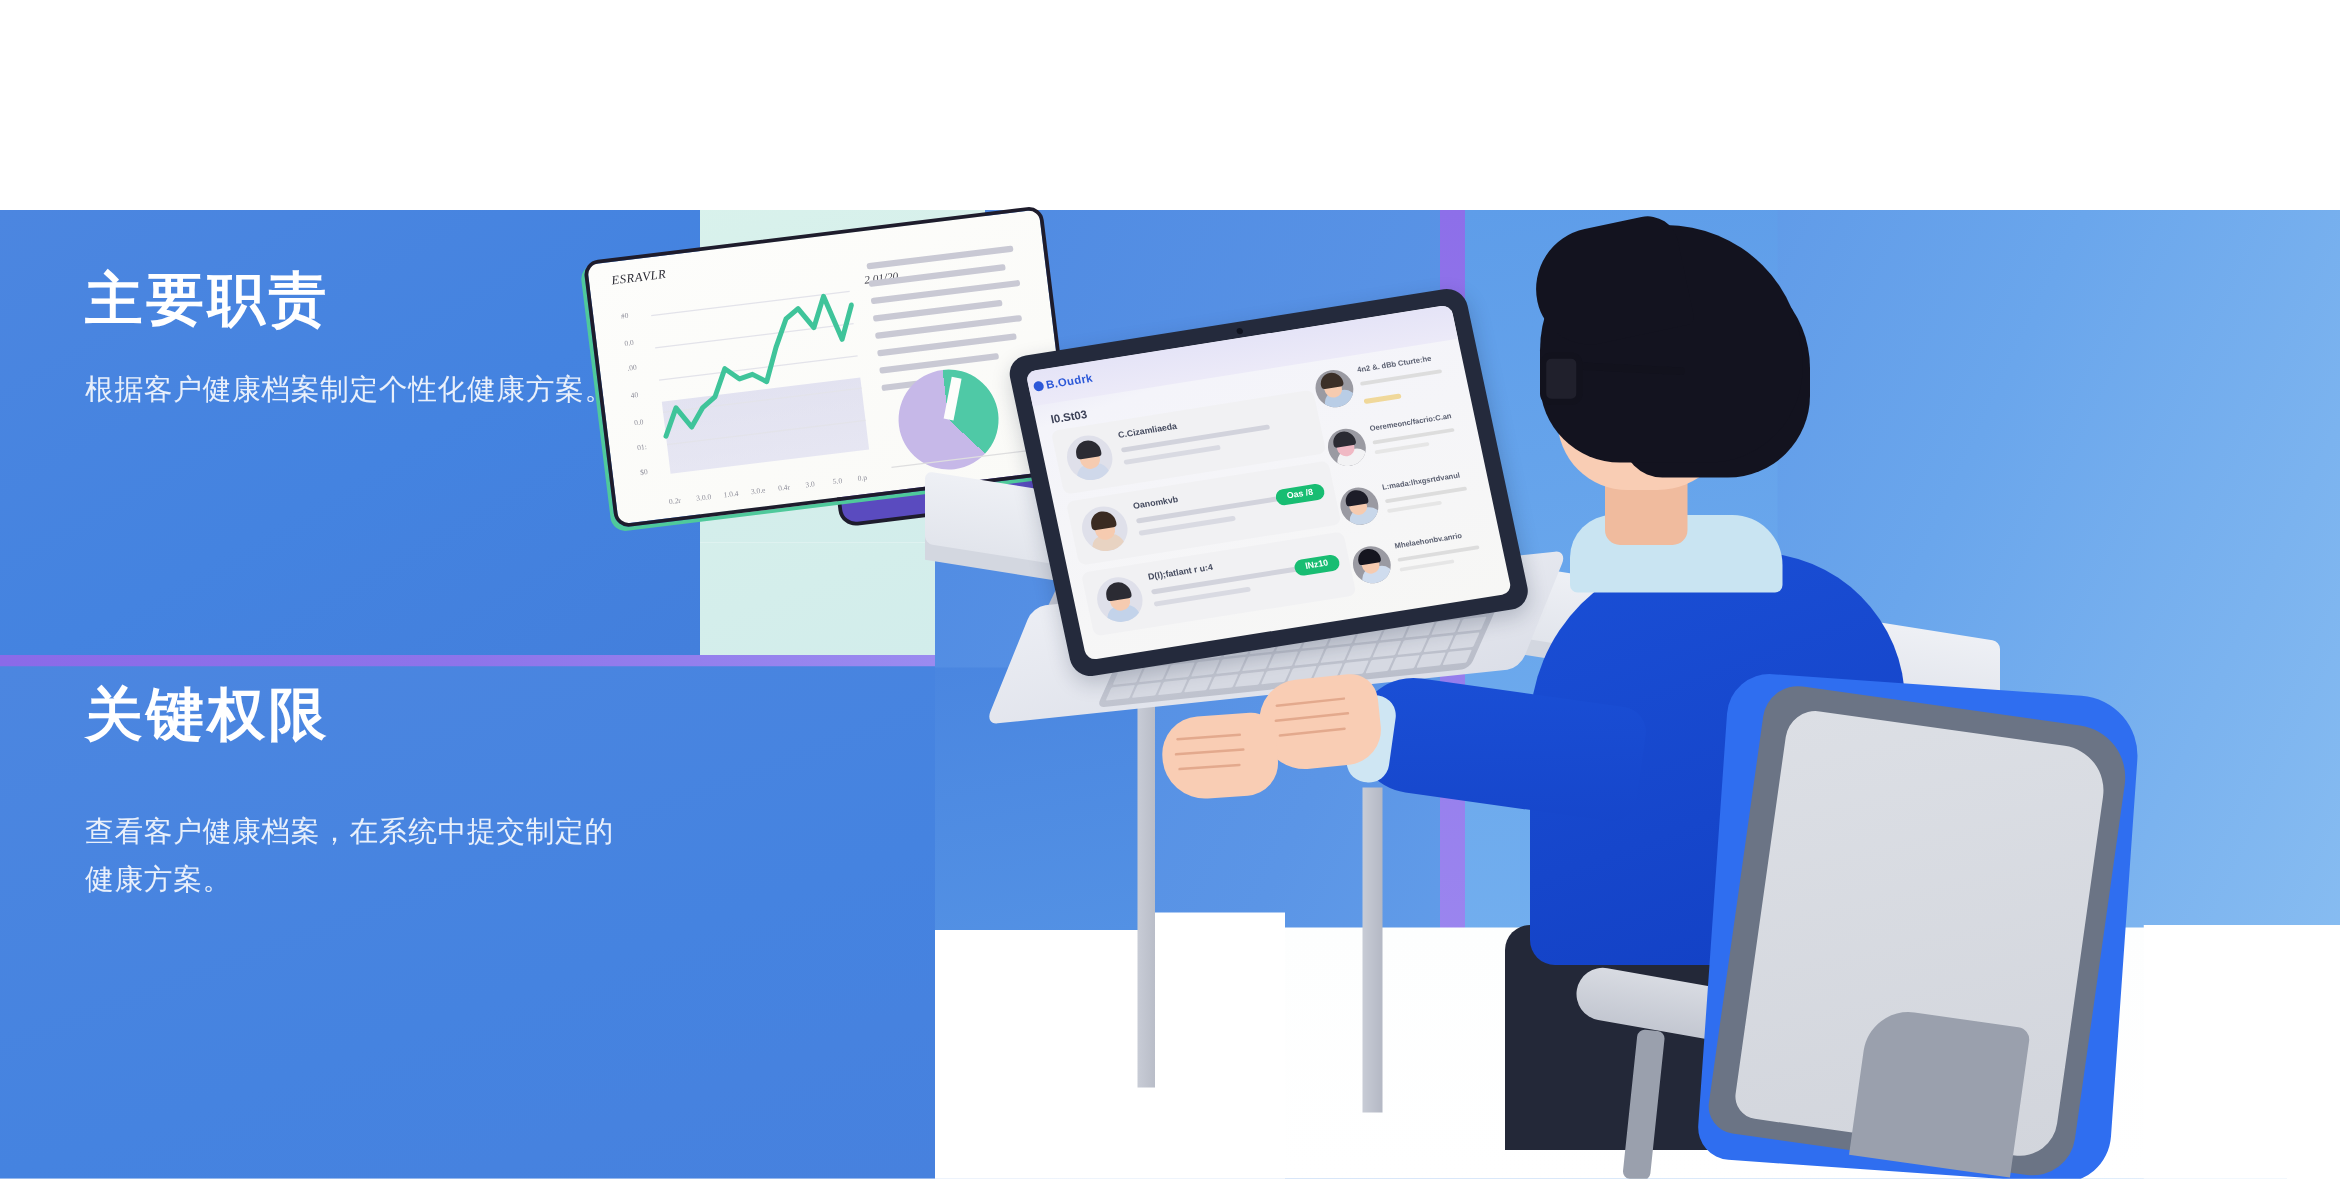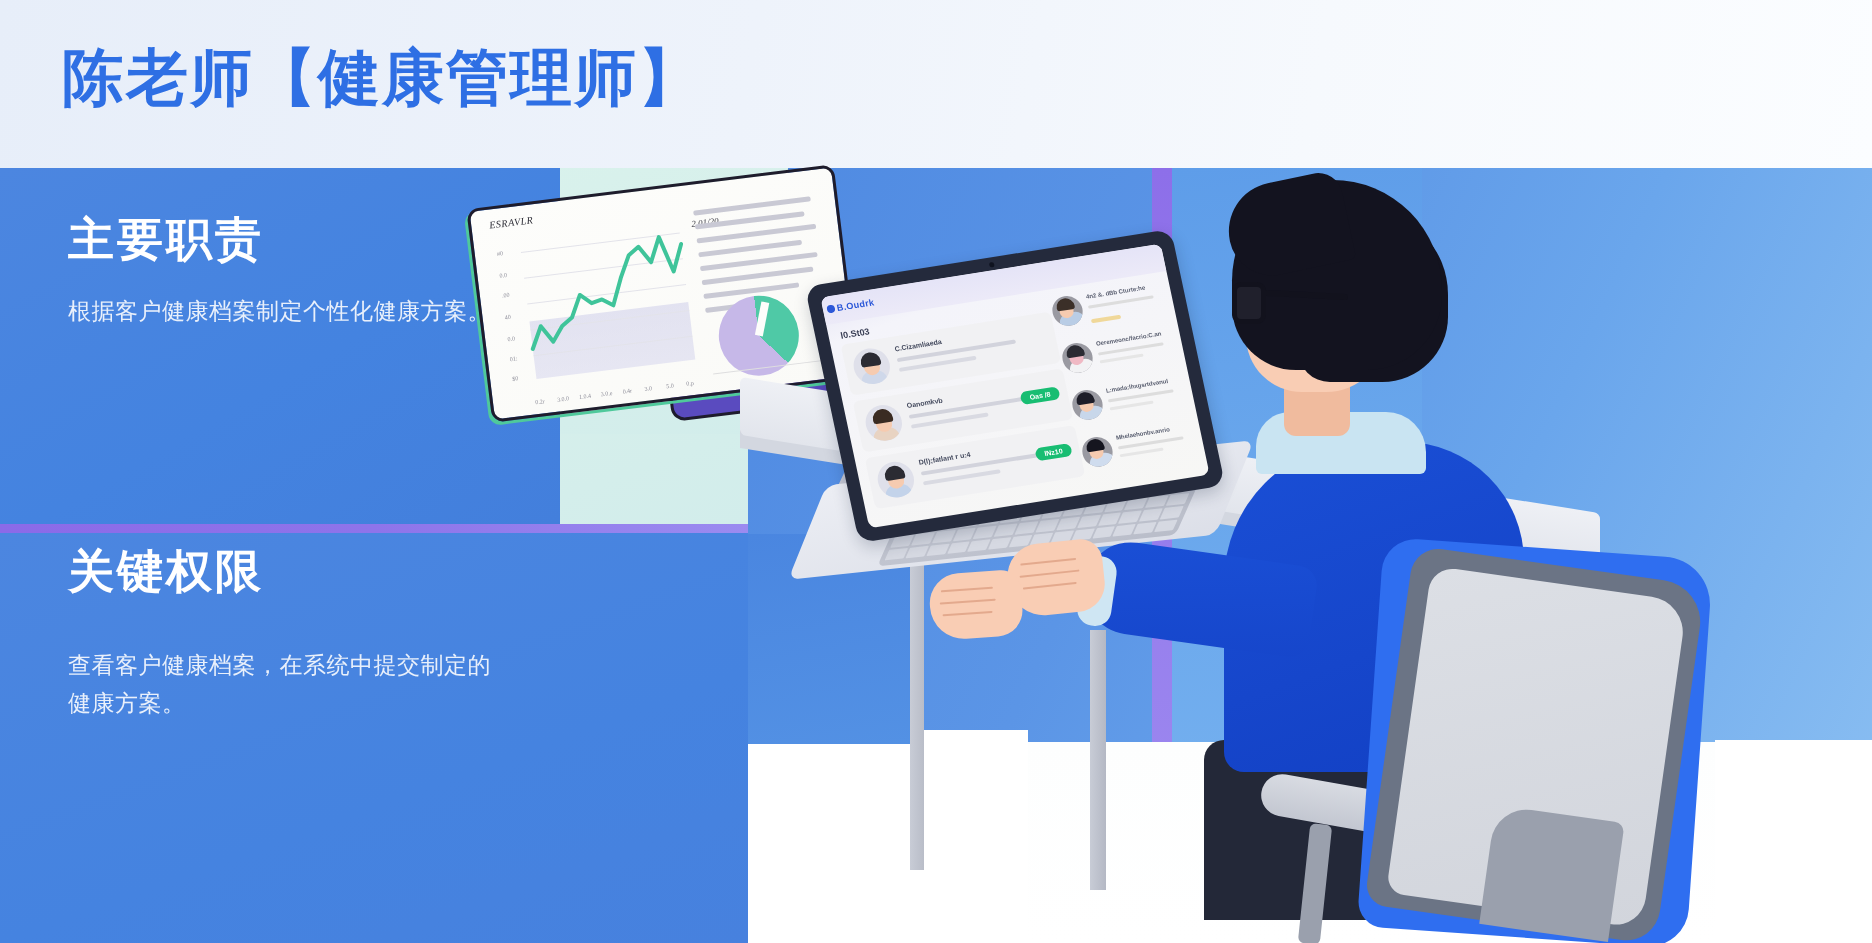--- a/index.html
+++ b/index.html
@@ -253,23 +253,20 @@
     position:absolute; left:-110px; top:240px; width:200px; height:42px;
     background:linear-gradient(180deg,#d8dbe2,#c3c7d1); border-radius:22px; transform:rotate(10deg);
   }
   .armrest-post { position:absolute; left:-66px; top:276px; width:22px; height:120px; background:#9aa0ad; border-radius:6px; transform:rotate(6deg); }
 </style>
 </head>
 <body>
 
 <div id="root">
 
-  <div class="header">
-    <div class="header-title">陈老师【健康管理师】</div>
-  </div>
 
   <div class="right-stage"></div>
   <div class="right-stripe-blue-a"></div>
   <div class="right-stripe-purple"></div>
   <div class="floor"></div>
   <div class="floor-left"></div>
   <div class="wall-blue-left-lower"></div>
 
   <div class="panel-mint"></div>
   <div class="panel-mint-lower"></div>

